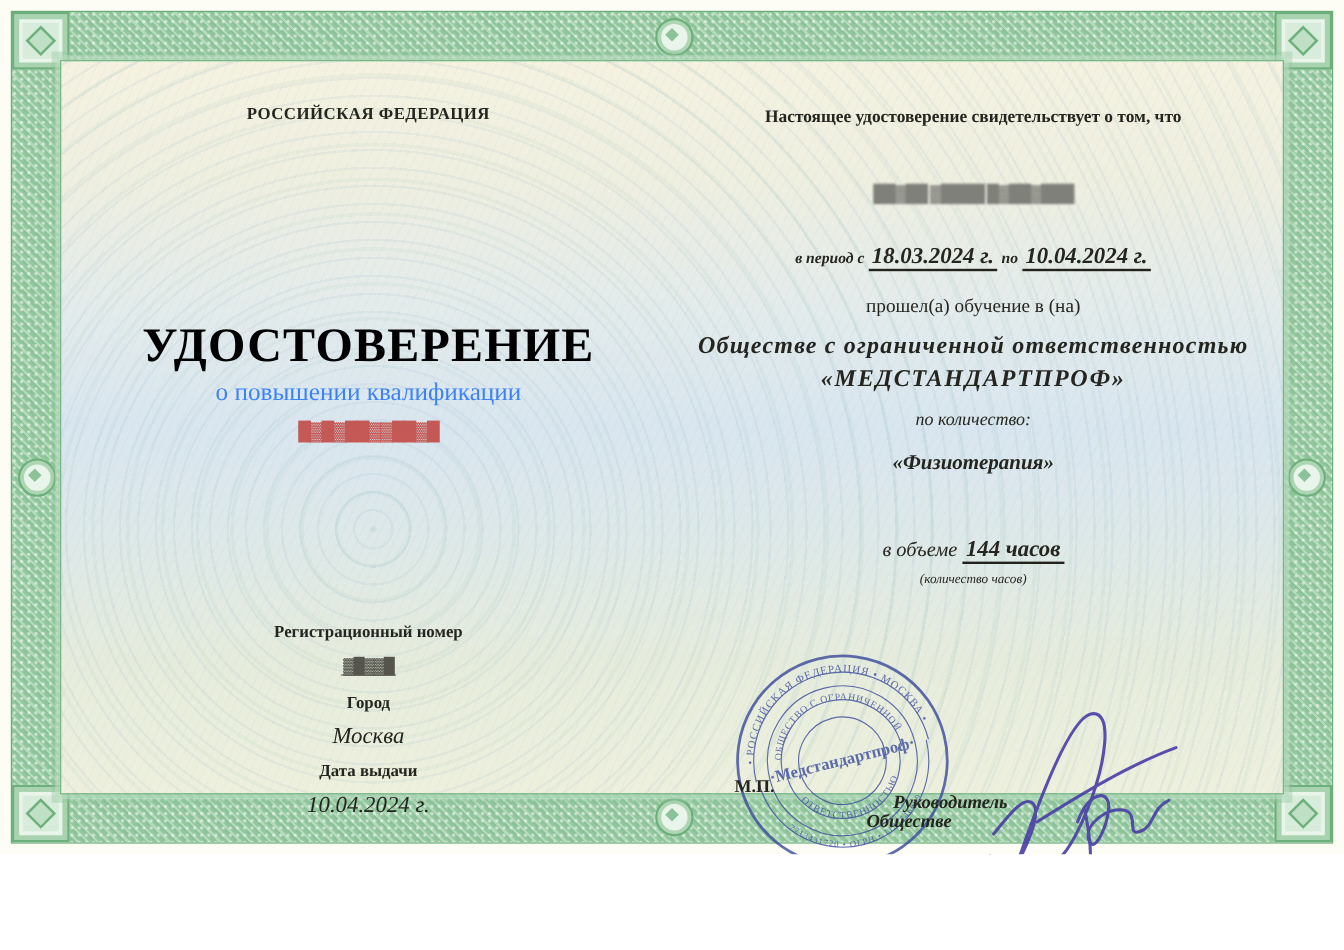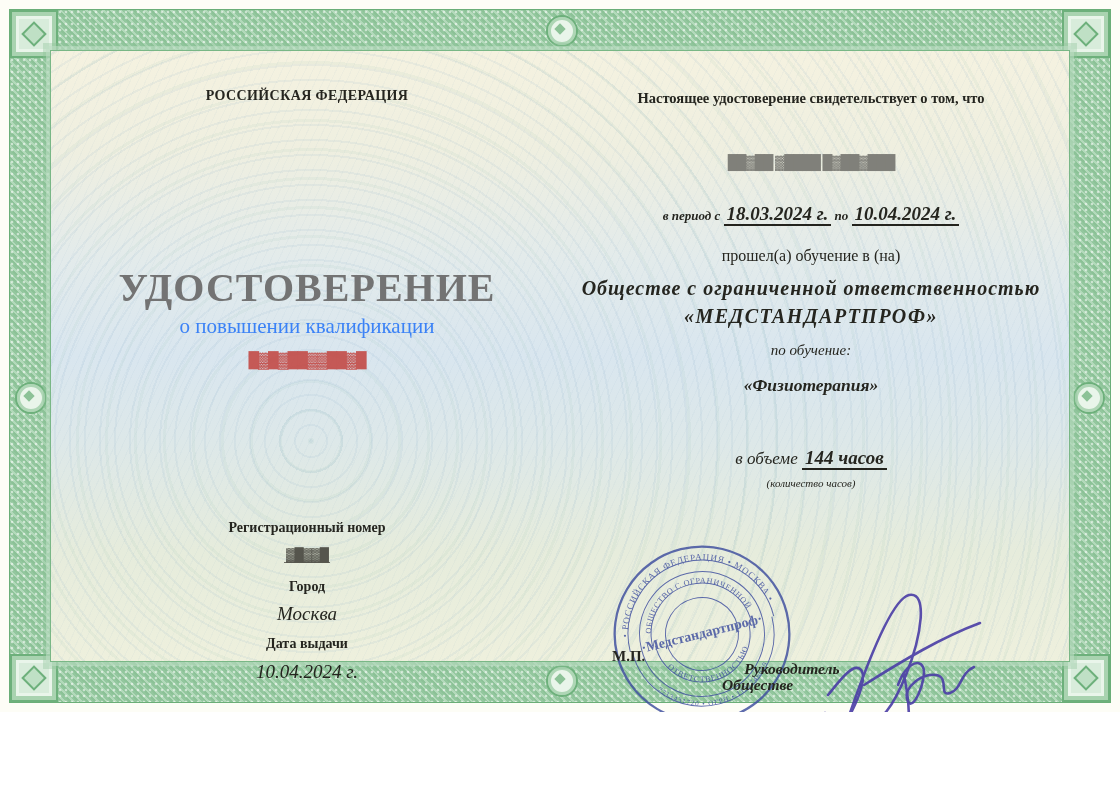--- a/index.html
+++ b/index.html
@@ -48,21 +48,21 @@
   .m-top{left:546px;top:15px}.m-bottom{left:546px;bottom:15px}
   .m-left{left:15px;top:382px}.m-right{right:15px;top:382px}
 
   
   .t{position:absolute;text-align:center;line-height:1.2;}
   .lcol{left:60px;width:494px;}
   .rcol{left:562px;width:498px;}
   .u{border-bottom:2px solid #23231d;padding:0 3px;}
 
   .country{top:88px;font-size:14px;font-weight:bold;letter-spacing:0.4px;}
-  .title{top:264px;font-size:40px;font-weight:bold;letter-spacing:1px;color:#737373;}
+  .title{top:264px;font-size:40px;font-weight:bold;letter-spacing:1px;color:#000000;}
   .subtitle{top:314px;font-size:21px;color:#3b82f6;}
   .blanknum{top:351px;font-size:15px;color:#c2413c;filter:blur(0.6px);letter-spacing:-1px;opacity:0.85;}
   .doctype{top:437px;font-size:19px;font-style:italic;}
   .reglabel{top:520px;font-size:14px;font-weight:bold;}
   .regnum{top:547px;font-size:13px;color:#55554d;filter:blur(0.5px);letter-spacing:-1px;border:none;}
   .regnum span{border-bottom:1px solid #6d6d64;padding:0 2px;}
   .citylabel{top:579px;font-size:14px;font-weight:bold;}
   .cityval{top:603px;font-size:19px;font-style:italic;}
   .datelabel{top:636px;font-size:14px;font-weight:bold;}
   .dateval{top:661px;font-size:19px;font-style:italic;}
@@ -117,21 +117,21 @@
   <div class="t rcol holder">██▓██ ▓████ █▓██▓███</div>
   <div class="t rcol period">
     <span>в период с</span>
     <span class="date u">18.03.2024 г.</span>
     <span>по</span>
     <span class="date u">10.04.2024 г.</span>
   </div>
   <div class="t rcol trainline">прошел(а) обучение в (на)</div>
   <div class="t rcol org1">Обществе с ограниченной ответственностью</div>
   <div class="t rcol org2">«МЕДСТАНДАРТПРОФ»</div>
-  <div class="t rcol proglabel">по обучение:</div>
+  <div class="t rcol proglabel">по количество:</div>
   <div class="t rcol progname">«Физиотерапия»</div>
   <div class="t rcol volume">
     <span>в объеме</span>
     <span class="val u">144 часов</span>
   </div>
   <div class="t rcol volnote">(количество часов)</div>
 
   <svg class="stamp" viewBox="0 0 200 200">
     <g transform="rotate(-14 100 100)" fill="none" stroke="#3d4d9e">
       <circle cx="100" cy="100" r="91" stroke-width="2.4"></circle>

